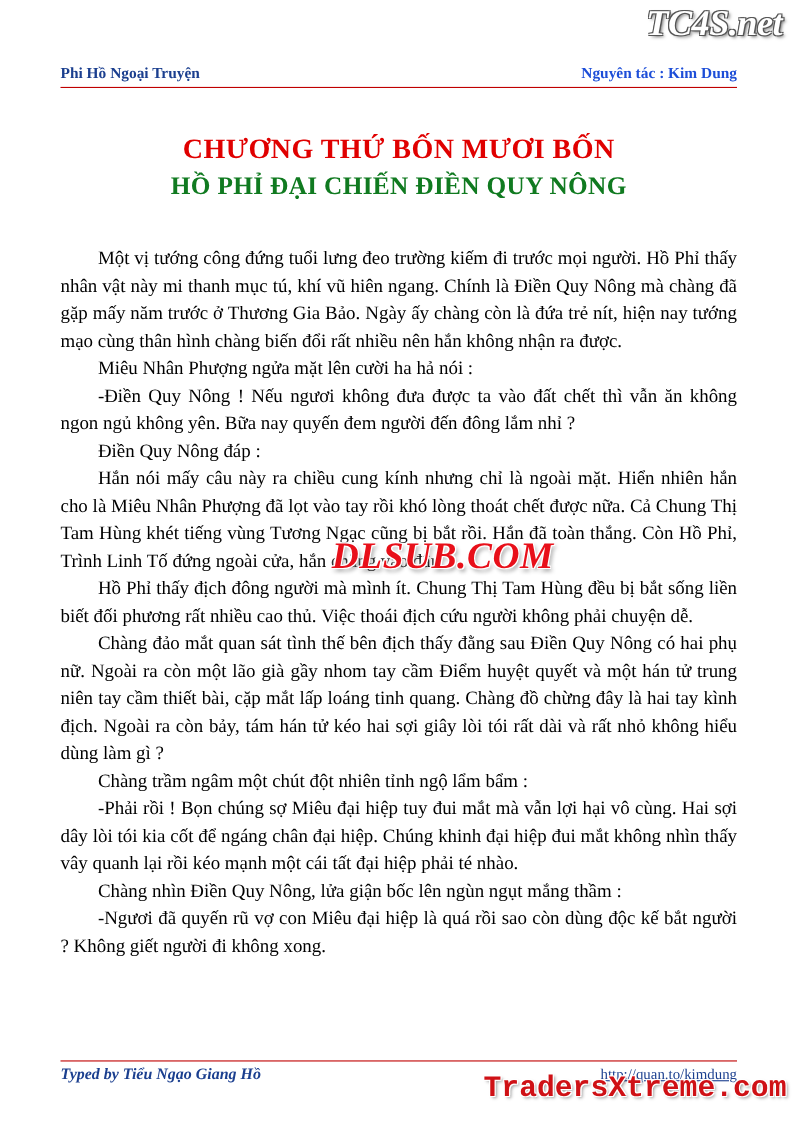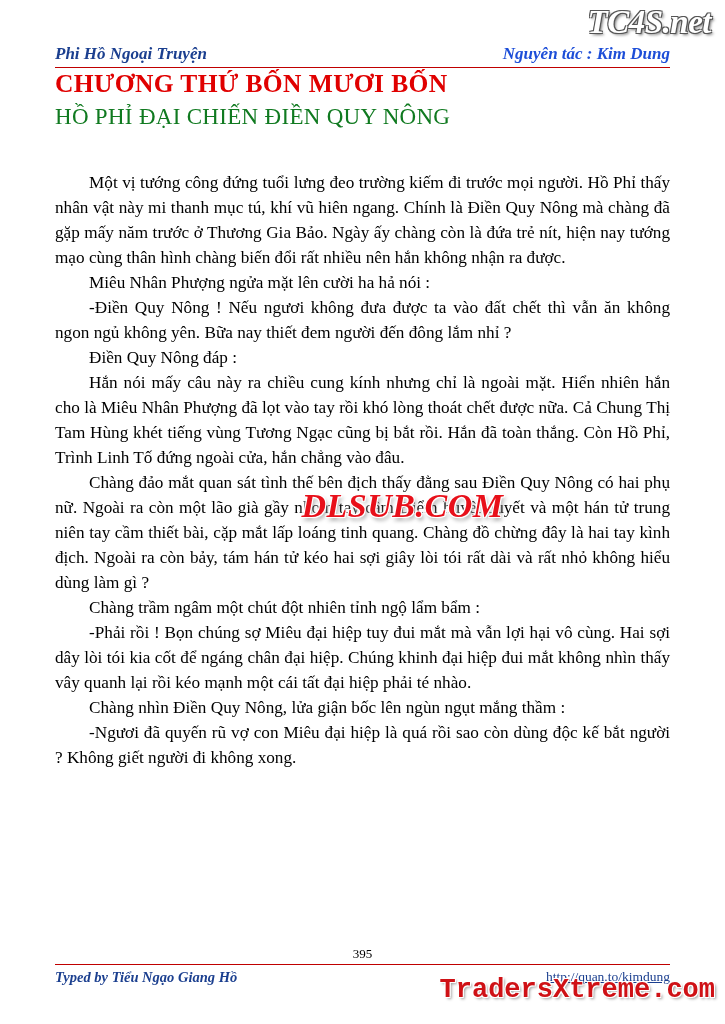--- a/index.html
+++ b/index.html
@@ -12,21 +12,21 @@
     background: #ffffff;
     font-family: "Liberation Serif", serif;
     position: relative;
     overflow: hidden;
   }
   .page {
     position: relative;
     width: 725px;
     height: 1024px;
     box-sizing: border-box;
-    padding: 0 55px;
+    padding: 16px 55px;
   }
 
   
   .wm-tc4s {
     position: absolute;
     top: 4px;
     right: 14px;
     font-family: "Liberation Serif", serif;
     font-size: 33px;
     font-weight: bold;
@@ -75,45 +75,46 @@
     white-space: nowrap;
   }
 
   
   .header {
     position: relative;
     padding-top: 44px;
     display: flex;
     justify-content: space-between;
     align-items: flex-end;
-    font-size: 17px;
-    font-weight: bold;
-    font-style: italic;
+    font-size: 14px;
+    font-weight: bold;
     color: #1b3f8f;
   }
   .header .right { color: #1d4ed8; }
   .rule-top {
     margin-top: 3px;
     border-bottom: 1.6px solid #c00000;
     width: 100%;
   }
 
   
   .title-block {
+    text-align: center;
+    margin-top: 40px;
   }
   .chapter-title {
     font-size: 25.5px;
     font-weight: bold;
     color: #e00000;
     letter-spacing: 0.4px;
     line-height: 1.25;
   }
   .chapter-subtitle {
     font-size: 23px;
-    font-weight: normal;
+    font-weight: bold;
     color: #107a20;
     letter-spacing: 0.3px;
     line-height: 1.3;
     margin-top: 2px;
   }
 
   
   .body-text {
     margin-top: 38px;
     font-size: 17.2px;
@@ -180,34 +181,34 @@
   <div class="rule-top"></div>
 
   <div class="title-block">
     <div class="chapter-title">CHƯƠNG THỨ BỐN MƯƠI BỐN</div>
     <div class="chapter-subtitle">HỒ PHỈ ĐẠI CHIẾN ĐIỀN QUY NÔNG</div>
   </div>
 
   <div class="body-text">
     <p>Một vị tướng công đứng tuổi lưng đeo trường kiếm đi trước mọi người. Hồ Phỉ thấy nhân vật này mi thanh mục tú, khí vũ hiên ngang. Chính là Điền Quy Nông mà chàng đã gặp mấy năm trước ở Thương Gia Bảo. Ngày ấy chàng còn là đứa trẻ nít, hiện nay tướng mạo cùng thân hình chàng biến đổi rất nhiều nên hắn không nhận ra được.</p>
     <p>Miêu Nhân Phượng ngửa mặt lên cười ha hả nói :</p>
-    <p class="dash">-Điền Quy Nông ! Nếu ngươi không đưa được ta vào đất chết thì vẫn ăn không ngon ngủ không yên. Bữa nay thiết đem người đến đông lắm nhỉ ?</p>
+    <p class="dash">-Điền Quy Nông ! Nếu ngươi không đưa được ta vào đất chết thì vẫn ăn không ngon ngủ không yên. Bữa nay quyến đem người đến đông lắm nhỉ ?</p>
     <p>Điền Quy Nông đáp :</p>
     <p>Hắn nói mấy câu này ra chiều cung kính nhưng chỉ là ngoài mặt. Hiển nhiên hắn cho là Miêu Nhân Phượng đã lọt vào tay rồi khó lòng thoát chết được nữa. Cả Chung Thị Tam Hùng khét tiếng vùng Tương Ngạc cũng bị bắt rồi. Hắn đã toàn thắng. Còn Hồ Phỉ, Trình Linh Tố đứng ngoài cửa, hắn chẳng vào đâu.</p>
+    <p>Hồ Phỉ thấy địch đông người mà mình ít. Chung Thị Tam Hùng đều bị bắt sống liền biết đối phương rất nhiều cao thủ. Việc thoái địch cứu người không phải chuyện dễ.</p>
     <p>Chàng đảo mắt quan sát tình thế bên địch thấy đằng sau Điền Quy Nông có hai phụ nữ. Ngoài ra còn một lão già gầy nhom tay cầm Điểm huyệt quyết và một hán tử trung niên tay cầm thiết bài, cặp mắt lấp loáng tinh quang. Chàng đồ chừng đây là hai tay kình địch. Ngoài ra còn bảy, tám hán tử kéo hai sợi giây lòi tói rất dài và rất nhỏ không hiểu dùng làm gì ?</p>
     <p>Chàng trầm ngâm một chút đột nhiên tỉnh ngộ lẩm bẩm :</p>
     <p class="dash">-Phải rồi ! Bọn chúng sợ Miêu đại hiệp tuy đui mắt mà vẫn lợi hại vô cùng. Hai sợi dây lòi tói kia cốt để ngáng chân đại hiệp. Chúng khinh đại hiệp đui mắt không nhìn thấy vây quanh lại rồi kéo mạnh một cái tất đại hiệp phải té nhào.</p>
     <p>Chàng nhìn Điền Quy Nông, lửa giận bốc lên ngùn ngụt mắng thầm :</p>
     <p class="dash">-Ngươi đã quyến rũ vợ con Miêu đại hiệp là quá rồi sao còn dùng độc kế bắt người ? Không giết người đi không xong.</p>
   </div>
 
   <div class="wm-dlsub">DLSUB.COM</div>
 
   <div class="footer">
-    <div class="page-number">395</div>
     <div class="rule-bottom"></div>
     <div class="footer-row">
       <div>Typed by Tiểu Ngạo Giang Hồ</div>
       <div class="link">http://quan.to/kimdung</div>
     </div>
   </div>
 
   <div class="wm-traders">TradersXtreme.com</div>
 
 </div>

